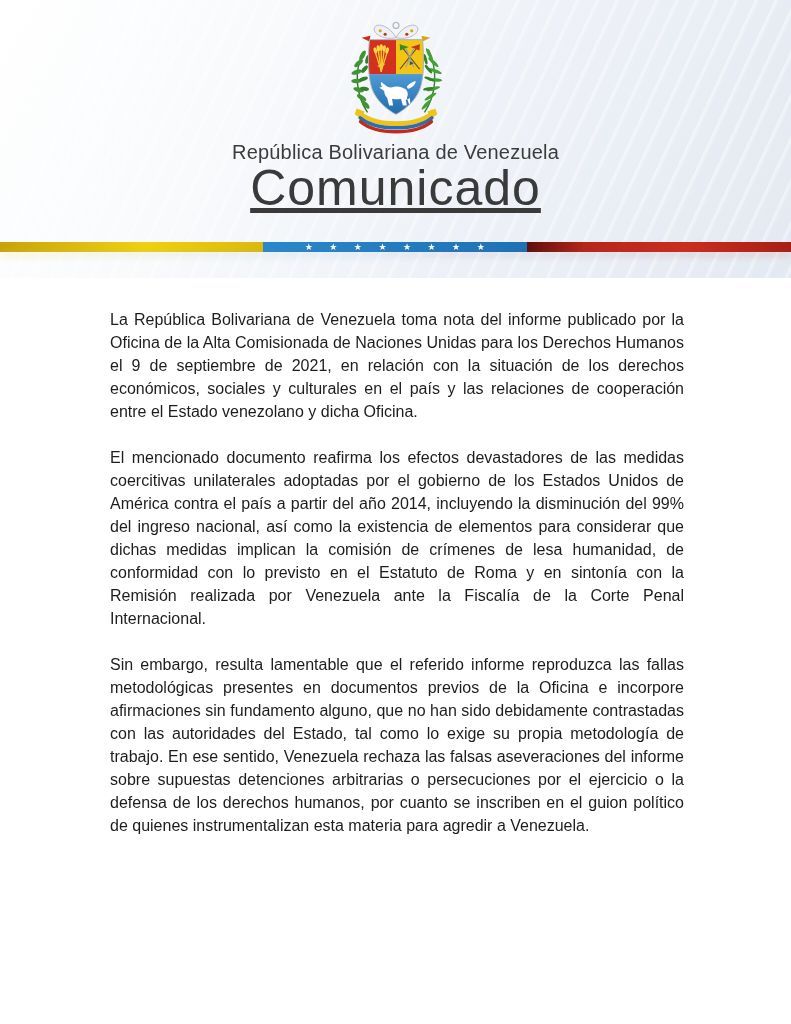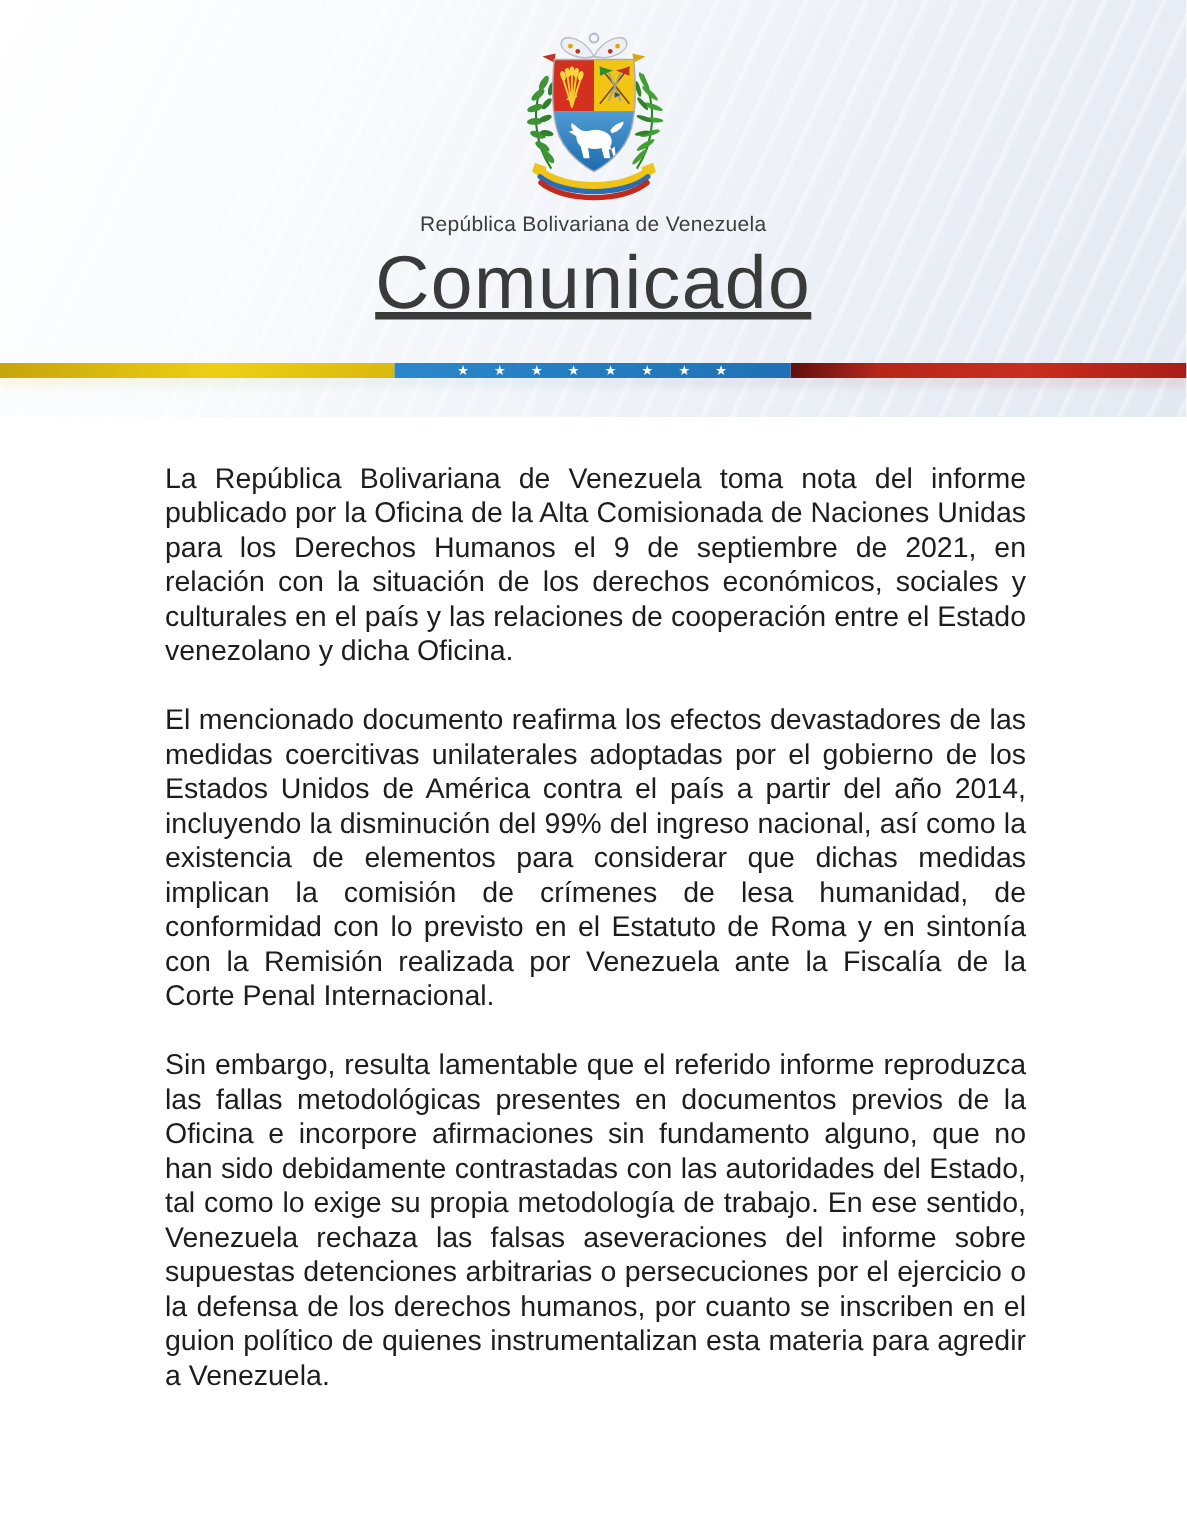--- a/index.html
+++ b/index.html
@@ -28,21 +28,21 @@
       rgba(255,255,255,0) 5px, rgba(255,255,255,0) 18px);
     opacity: 0.7;
   }
   .coat {
     position: absolute; top: 18px; left: 50%;
     transform: translateX(-50%);
   }
   .country-name {
     position: absolute; top: 141px; left: 0;
     width: 100%; text-align: center;
-    font-size: 14px; color: #3c3c3c; letter-spacing: 0.2px;
+    font-size: 20px; color: #3c3c3c; letter-spacing: 0.2px;
   }
   .communique-title {
     position: absolute; top: 156px; left: 0;
     width: 100%; text-align: center;
     font-size: 50px; line-height: 64px;
     font-weight: 100; color: #3a3a3a; letter-spacing: 1px; text-decoration: underline;
   }
   
   .stripe {
     position: absolute; top: 242px; left: 0;
@@ -75,21 +75,21 @@
     filter: blur(3px); opacity: 0.35;
   }
   
   .doc-body {
     position: absolute; top: 278px; left: 0;
     width: 100%; box-sizing: border-box;
     padding: 30px 107px 0 110px;
   }
   .doc-body p {
     margin: 0 0 23px 0;
-    font-size: 19px; line-height: 23px;
+    font-size: 16px; line-height: 23px;
     text-align: justify;
     color: #1d1d1f;
   }
 </style>
 </head>
 <body>
 
 <div class="page">
 
   <div class="header">

